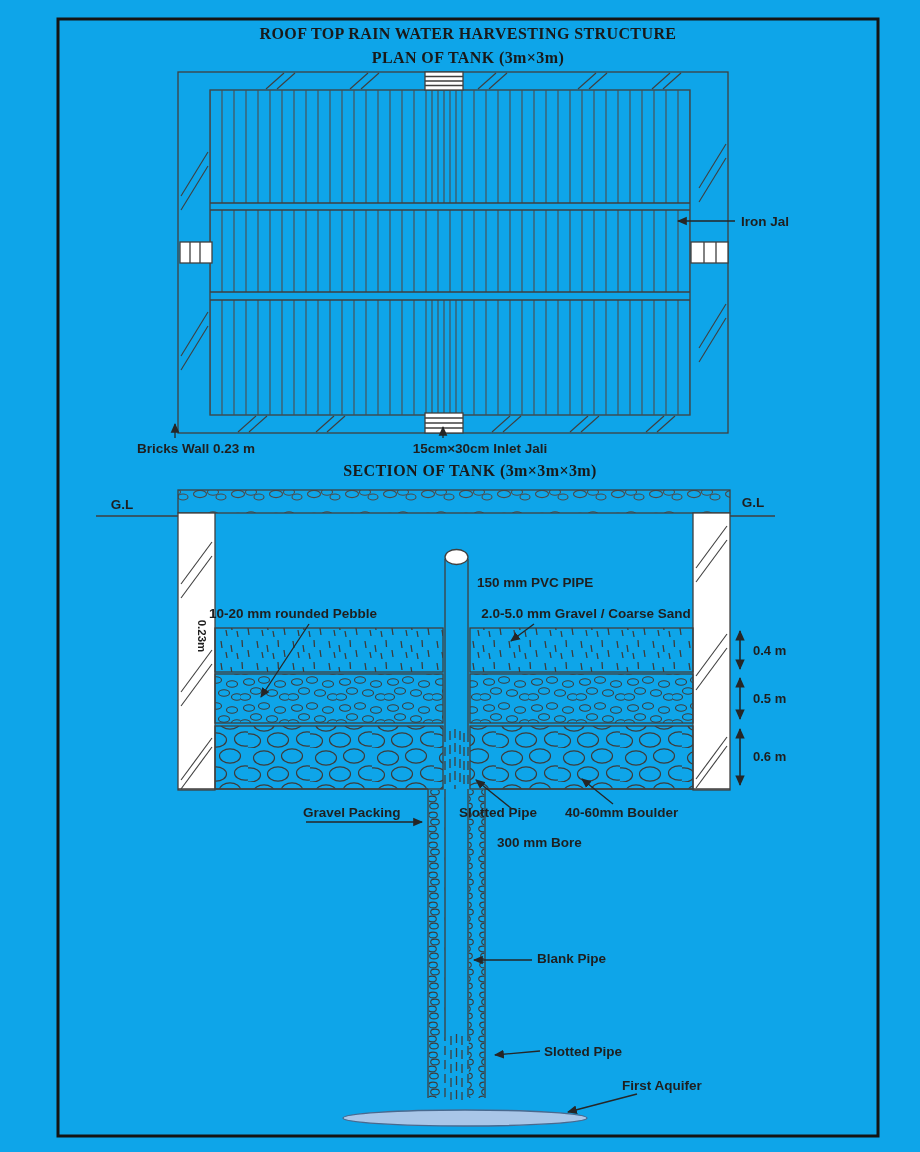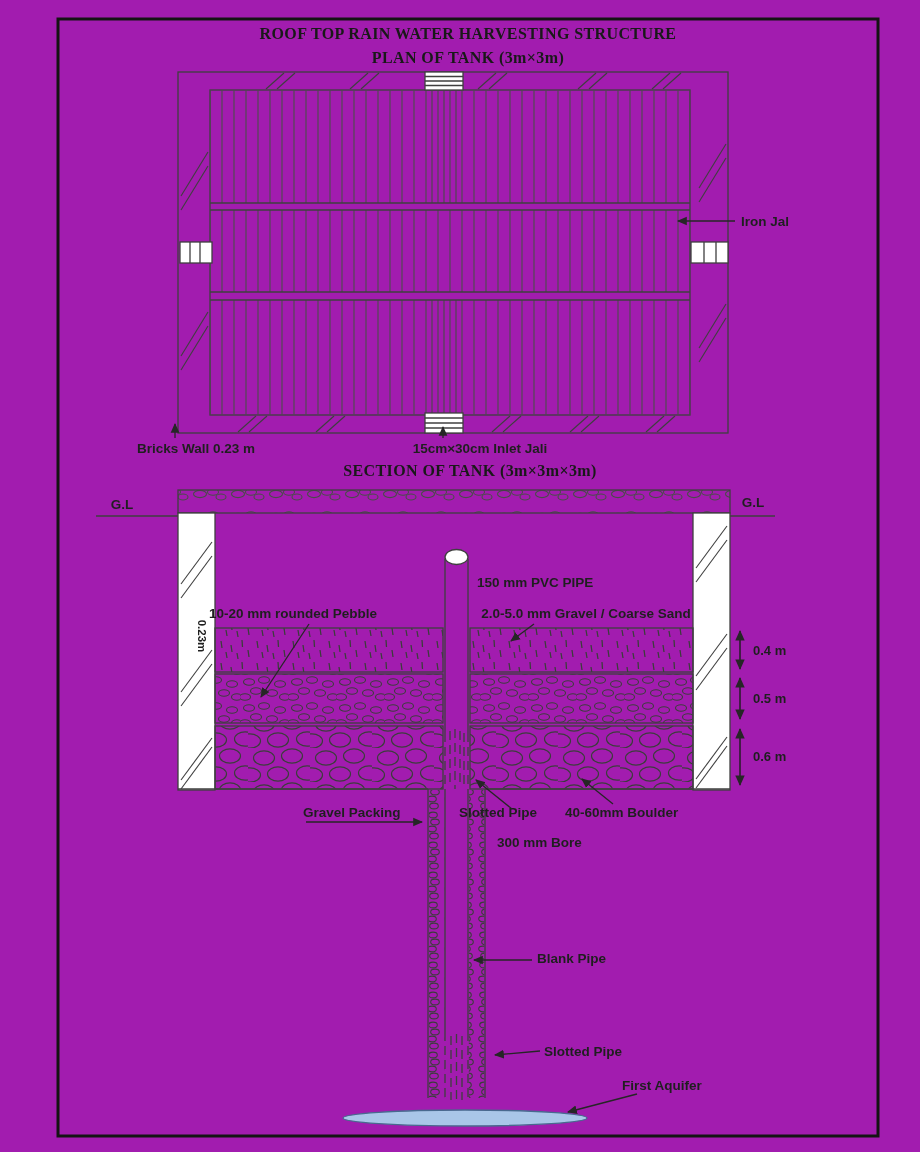--- a/index.html
+++ b/index.html
@@ -1,16 +1,16 @@
 <!DOCTYPE html>
 <html><head>
 <meta charset="utf-8">
 <style>
   html,body{margin:0;padding:0;background:#ffffff;}
-  .stage{position:relative;width:920px;height:1152px;background:#a21caf;overflow:hidden;}
+  .stage{position:relative;width:920px;height:1152px;background:#0ea5e9;overflow:hidden;}
   svg{display:block;}
   .t-serif{font-family:"Liberation Serif",serif;font-weight:bold;font-size:16px;fill:#191919;letter-spacing:.4px;}
   .lbl{font-family:"Liberation Sans",sans-serif;font-weight:bold;font-size:13.5px;fill:#1f1f1f;}
   .lbl-dim{font-family:"Liberation Sans",sans-serif;font-weight:bold;font-size:13px;fill:#1f1f1f;}
   .lbl-rot{font-family:"Liberation Sans",sans-serif;font-weight:bold;font-size:11.5px;fill:#1f1f1f;}
 </style>
 </head>
 <body>
 
 <div class="stage">

